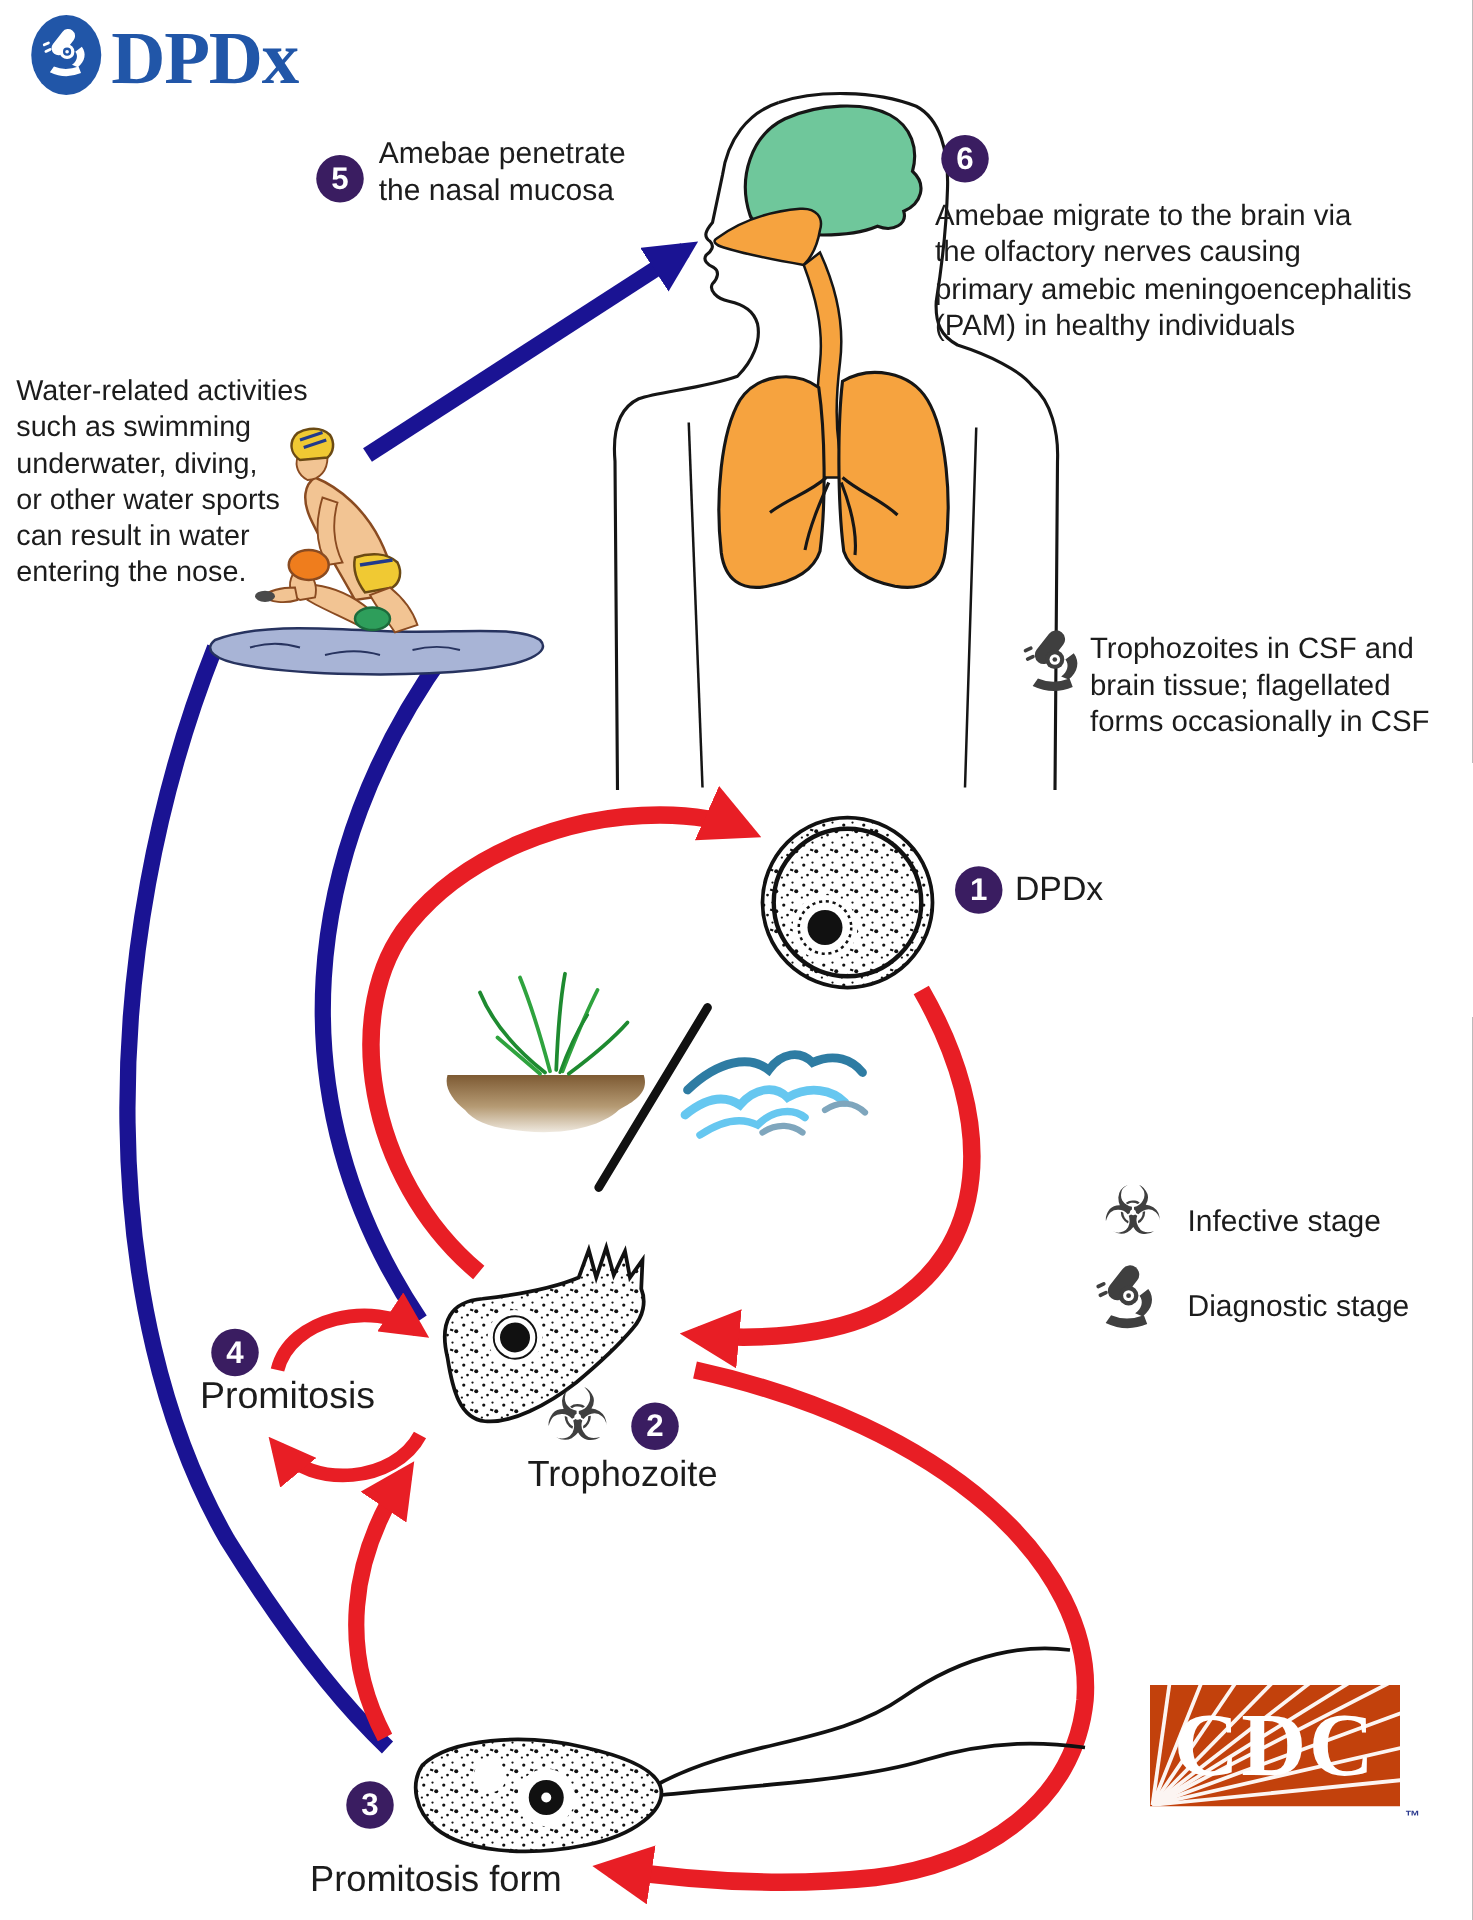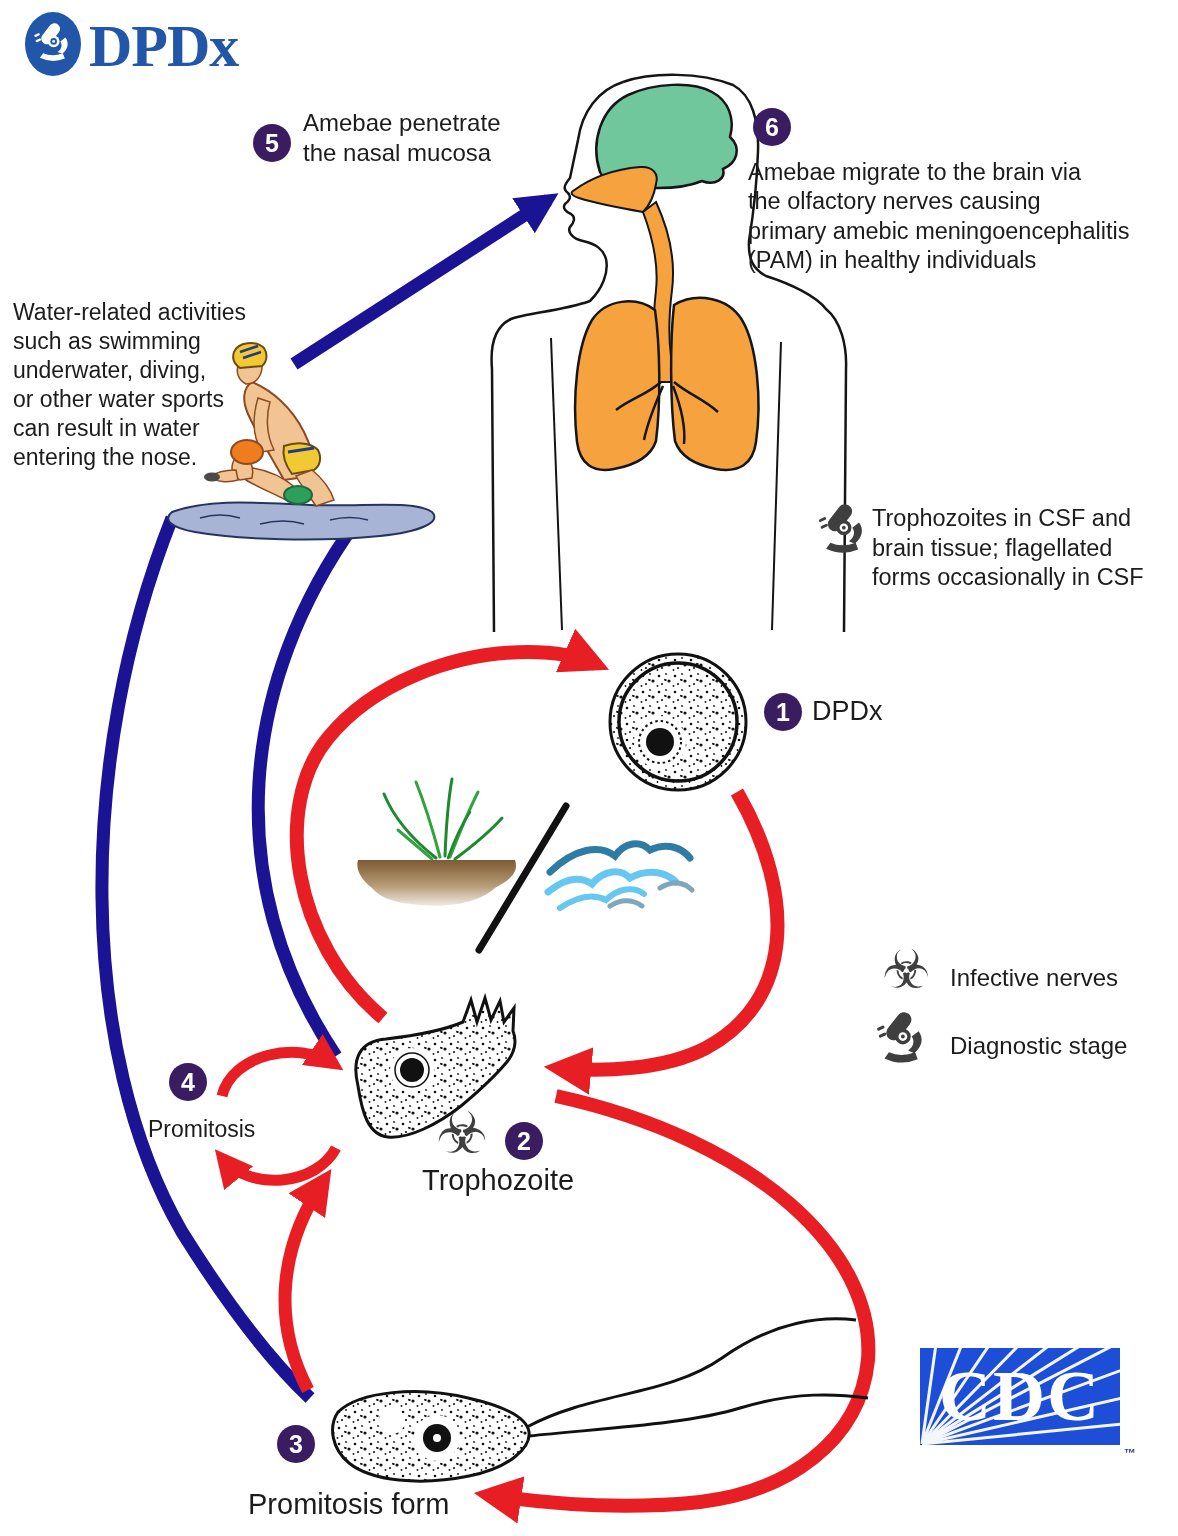--- a/index.html
+++ b/index.html
@@ -12,21 +12,21 @@
          display:flex;align-items:center;justify-content:center;
          font-size:25px;font-weight:bold;line-height:1;}
   .note{white-space:pre-line;line-height:1.26;}
   .title{font-size:34px;font-weight:bold;font-style:italic;text-align:center;color:#111;}
   .steptext{line-height:1.25;}
   .biglabel{font-size:29px;color:#1c1c1c;}
   .bio{color:#3f3f3f;line-height:1;}
   .dpdx{display:flex;align-items:flex-end;}
   .dpdx-text{font-family:"Liberation Serif",serif;font-weight:bold;font-size:60px;
              color:#2156a8;line-height:64px;margin-left:3px;letter-spacing:-1px;}
-  .cdc-box{width:200px;height:97px;background:#1d4ed8;position:relative;overflow:hidden;}
+  .cdc-box{width:200px;height:97px;background:#c2410c;position:relative;overflow:hidden;}
   .cdc-text{position:absolute;left:0;top:0;width:100%;height:100%;display:flex;align-items:center;
             justify-content:center;font-family:"Liberation Serif",serif;font-weight:bold;
             font-size:72px;color:#fff;letter-spacing:2px;}
   .tm{font-size:12px;color:#2b3a8f;font-weight:bold;}
 </style>
 </head>
 <body>
 
 <div class="stage">
 
@@ -198,28 +198,28 @@
     <use href="#micro" width="54" height="54" style="color:#3f3f3f;"></use>
   </svg>
   <div class="abs ovl note" style="left:872px;top:504px;width:310px;font-size:23.5px;">Trophozoites in CSF and
 brain tissue; flagellated
 forms occasionally in CSF</div>
 
   <div class="abs ovl badge" style="left:764px;top:693px;">1</div>
   <div class="abs ovl" style="left:812px;top:696px;font-size:27px;">DPDx</div>
 
   <span class="abs ovl bio" style="left:882px;top:942px;font-size:54px;">☣</span>
-  <div class="abs ovl" style="left:950px;top:964px;font-size:24px;">Infective nerves</div>
+  <div class="abs ovl" style="left:950px;top:964px;font-size:24px;">Infective stage</div>
   <svg class="abs ovl" style="left:874px;top:1012px;" width="56" height="56">
     <use href="#micro" width="56" height="56" style="color:#3f3f3f;"></use>
   </svg>
   <div class="abs ovl" style="left:950px;top:1032px;font-size:24px;">Diagnostic stage</div>
 
   <div class="abs ovl badge" style="left:169px;top:1063px;">4</div>
-  <div class="abs ovl" style="left:148px;top:1100px;font-size:23px;margin-top:16px;">Promitosis</div>
+  <div class="abs ovl" style="left:160px;top:1100px;font-size:30px;">Promitosis</div>
 
   <span class="abs ovl bio" style="left:436px;top:1104px;font-size:58px;">☣</span>
   <div class="abs ovl badge" style="left:505px;top:1122px;">2</div>
   <div class="abs ovl biglabel" style="left:422px;top:1164px;">Trophozoite</div>
 
   <div class="abs ovl badge" style="left:277px;top:1425px;">3</div>
   <div class="abs ovl biglabel" style="left:248px;top:1488px;">Promitosis form</div>
 
   <div class="abs ovl cdc-box" style="left:920px;top:1348px;">
     <svg width="200" height="97">

